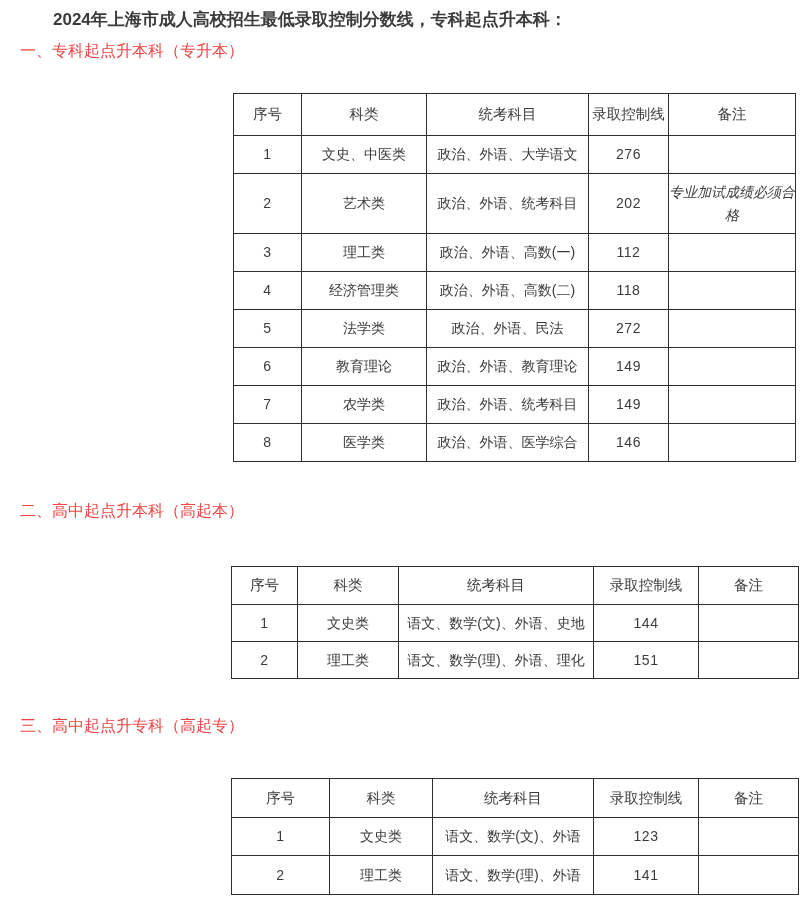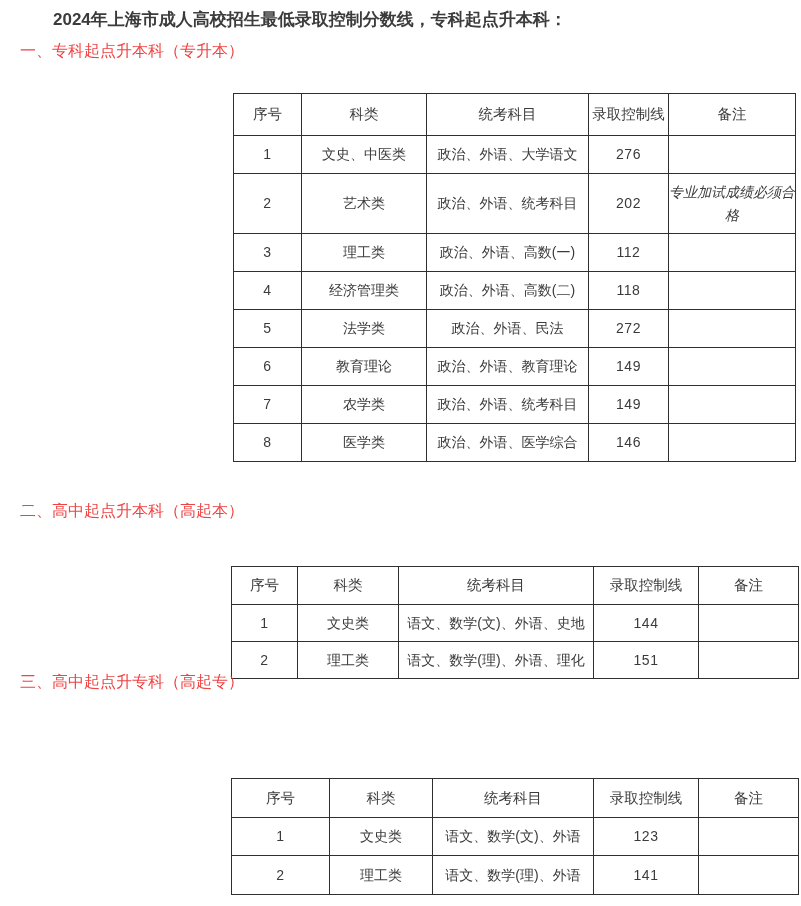--- a/index.html
+++ b/index.html
@@ -16,21 +16,21 @@
     font-size: 17px; font-weight: 600; color: var(--text-color, #3b3b3b);
     white-space: nowrap;
   }
   .sec-heading {
     position: absolute; left: 20px;
     font-size: 16px; font-weight: 400; color: #ef4444;
     white-space: nowrap;
   }
   .sec-heading.pos1 { top: 41px; }
   .sec-heading.pos2 { top: 501px; }
-  .sec-heading.pos3 { top: 672px; }
+  .sec-heading.pos3 { top: 716px; }
 
   table.score-table {
     position: absolute;
     border-collapse: collapse;
     table-layout: fixed;
     padding-left: 20px;
   }
   table.score-table th, table.score-table td {
     border: 1px solid var(--border-color, #2f2f2f);
     text-align: center;

